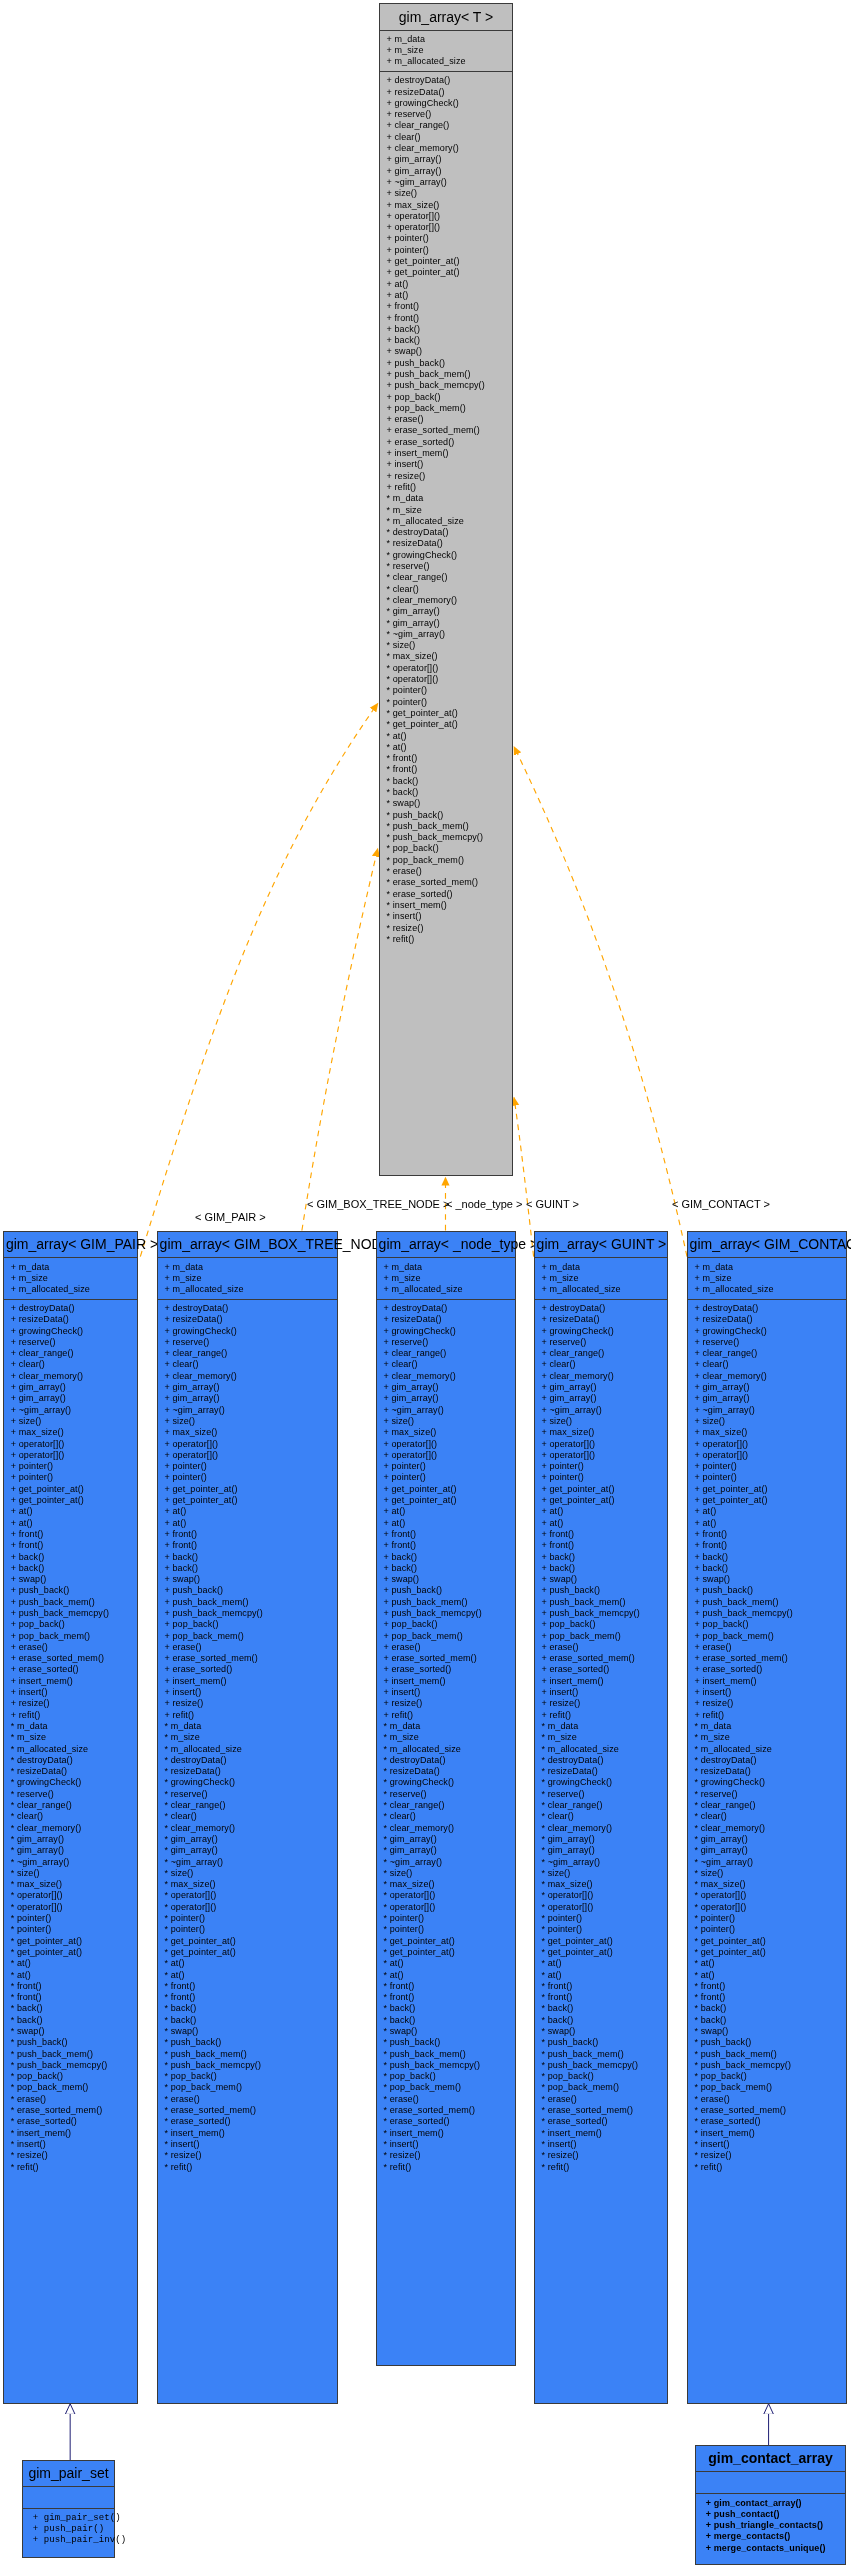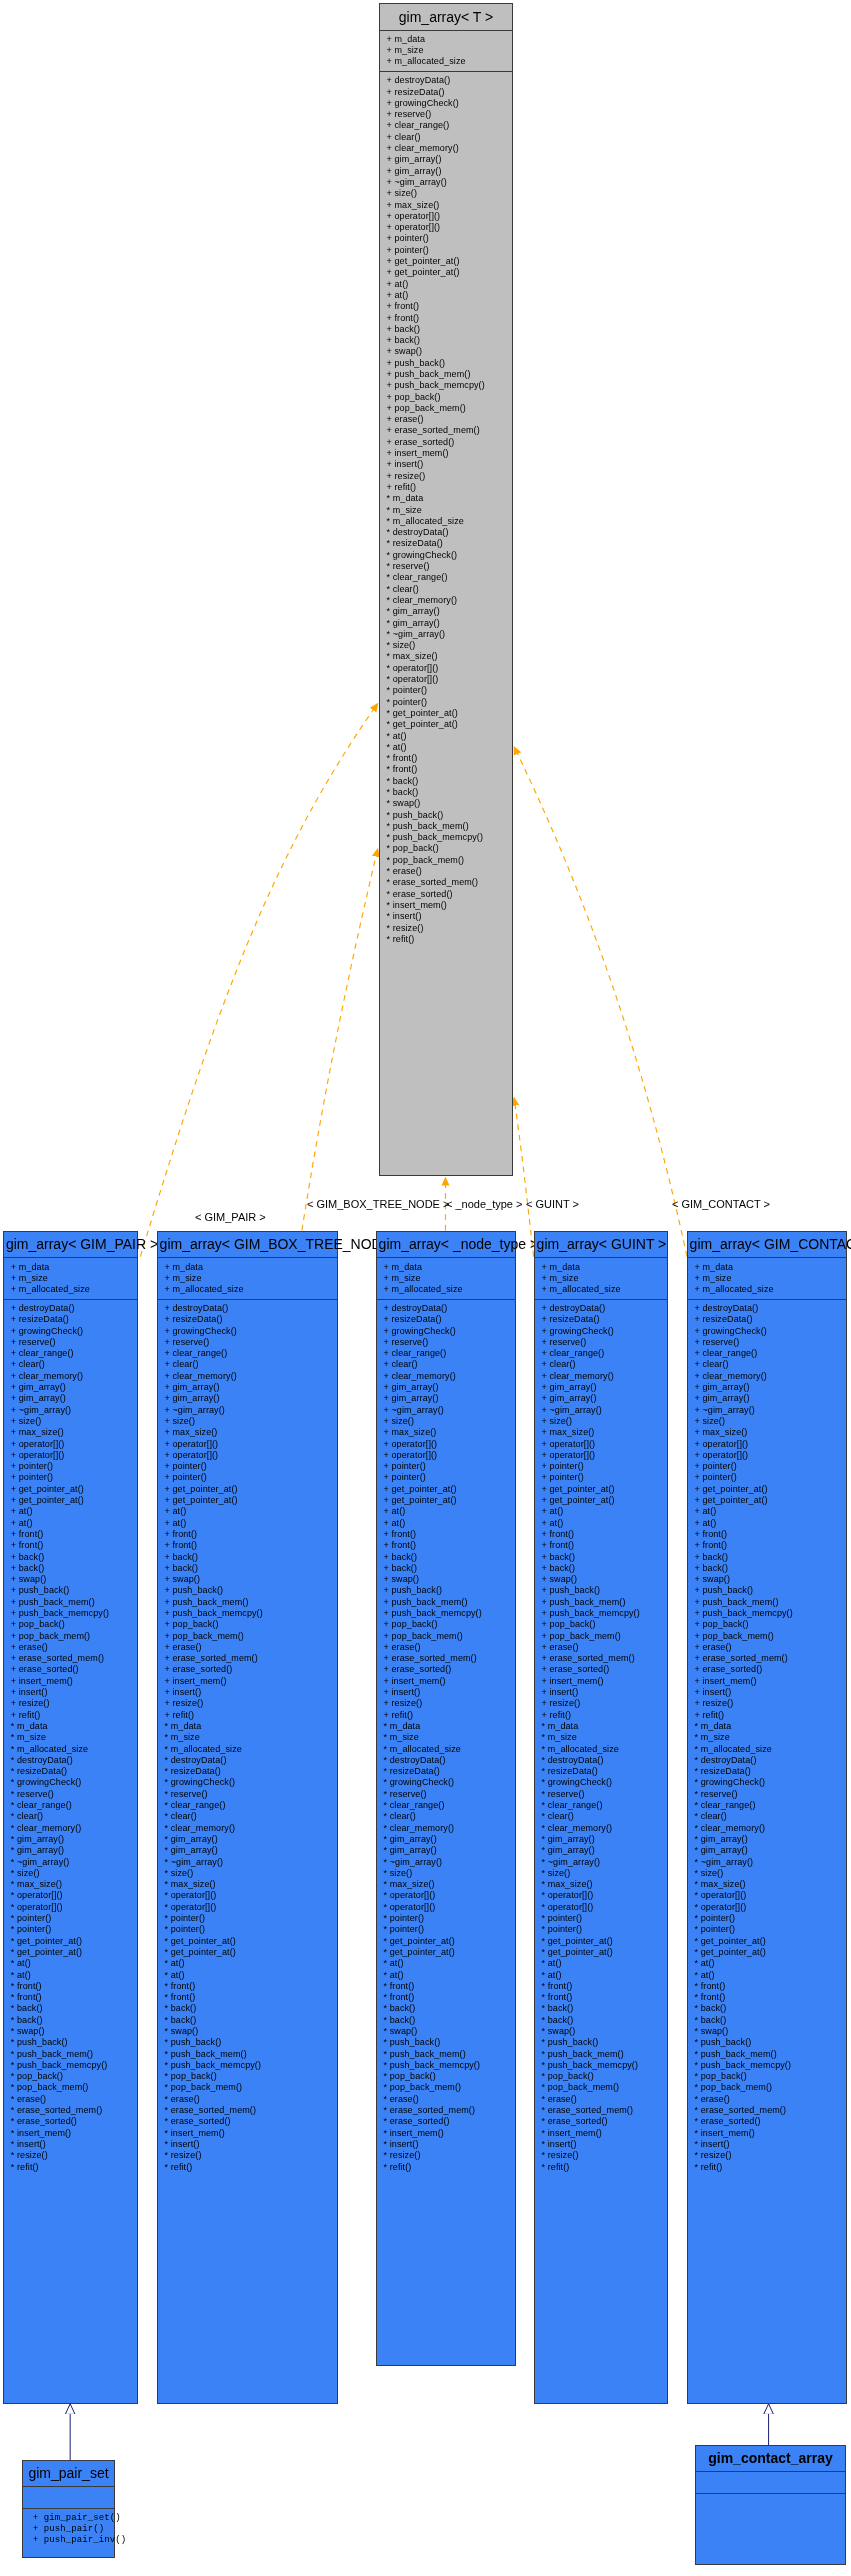--- a/index.html
+++ b/index.html
@@ -577,14 +577,21 @@
   <div class="attrs empty"></div>
   <div class="methods" style="padding-left:9.8px;font-family:Liberation Mono, monospace;">
       <div class="row">+ gim_pair_set()</div>
       <div class="row">+ push_pair()</div>
       <div class="row">+ push_pair_inv()</div>
     </div>
 </div>
 <div class="cls derived" style="left:695px;top:2445px;width:151px;height:120px;font-weight:bold;">
   <div class="title">gim_contact_array</div>
   <div class="attrs empty"></div>
+  <div class="methods" style="padding-left:9.8px;">
+      <div class="row">+ gim_contact_array()</div>
+      <div class="row">+ push_contact()</div>
+      <div class="row">+ push_triangle_contacts()</div>
+      <div class="row">+ merge_contacts()</div>
+      <div class="row">+ merge_contacts_unique()</div>
+    </div>
 </div>
 
 
 </body></html>

